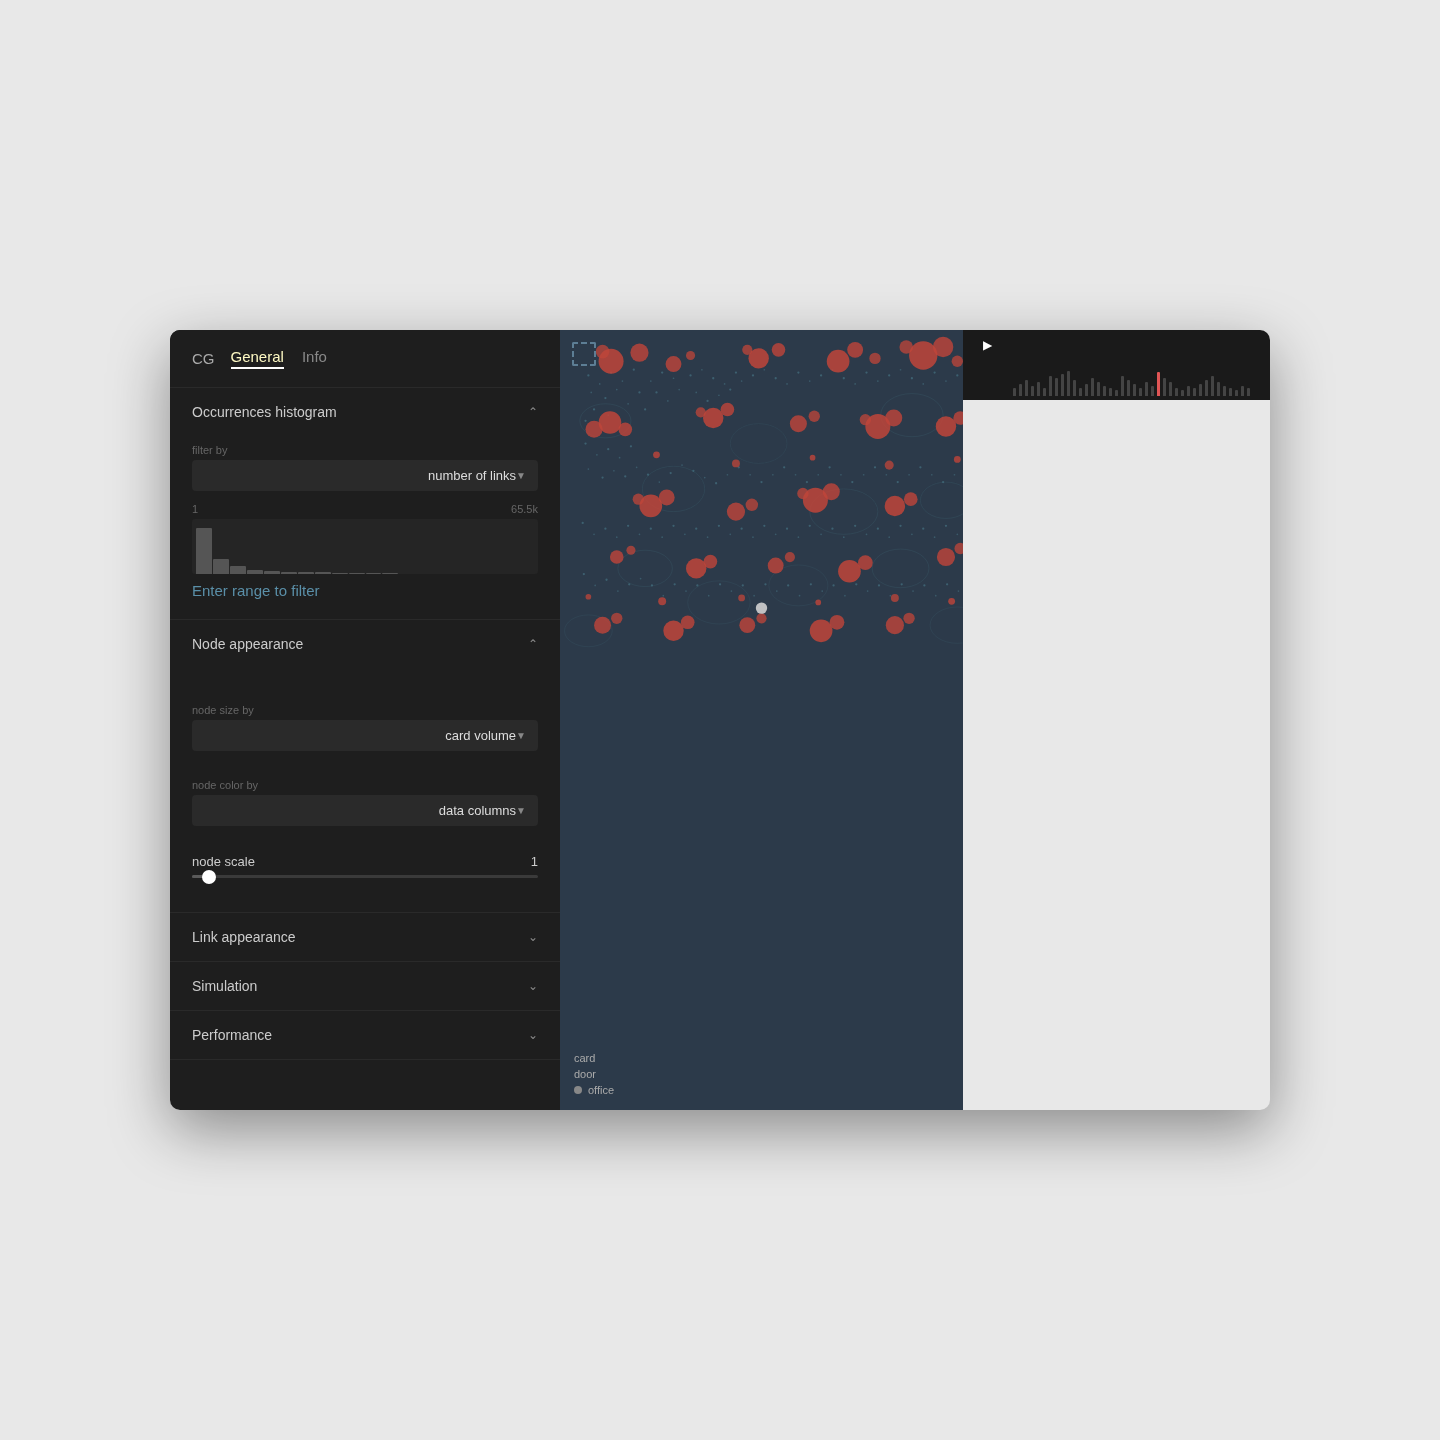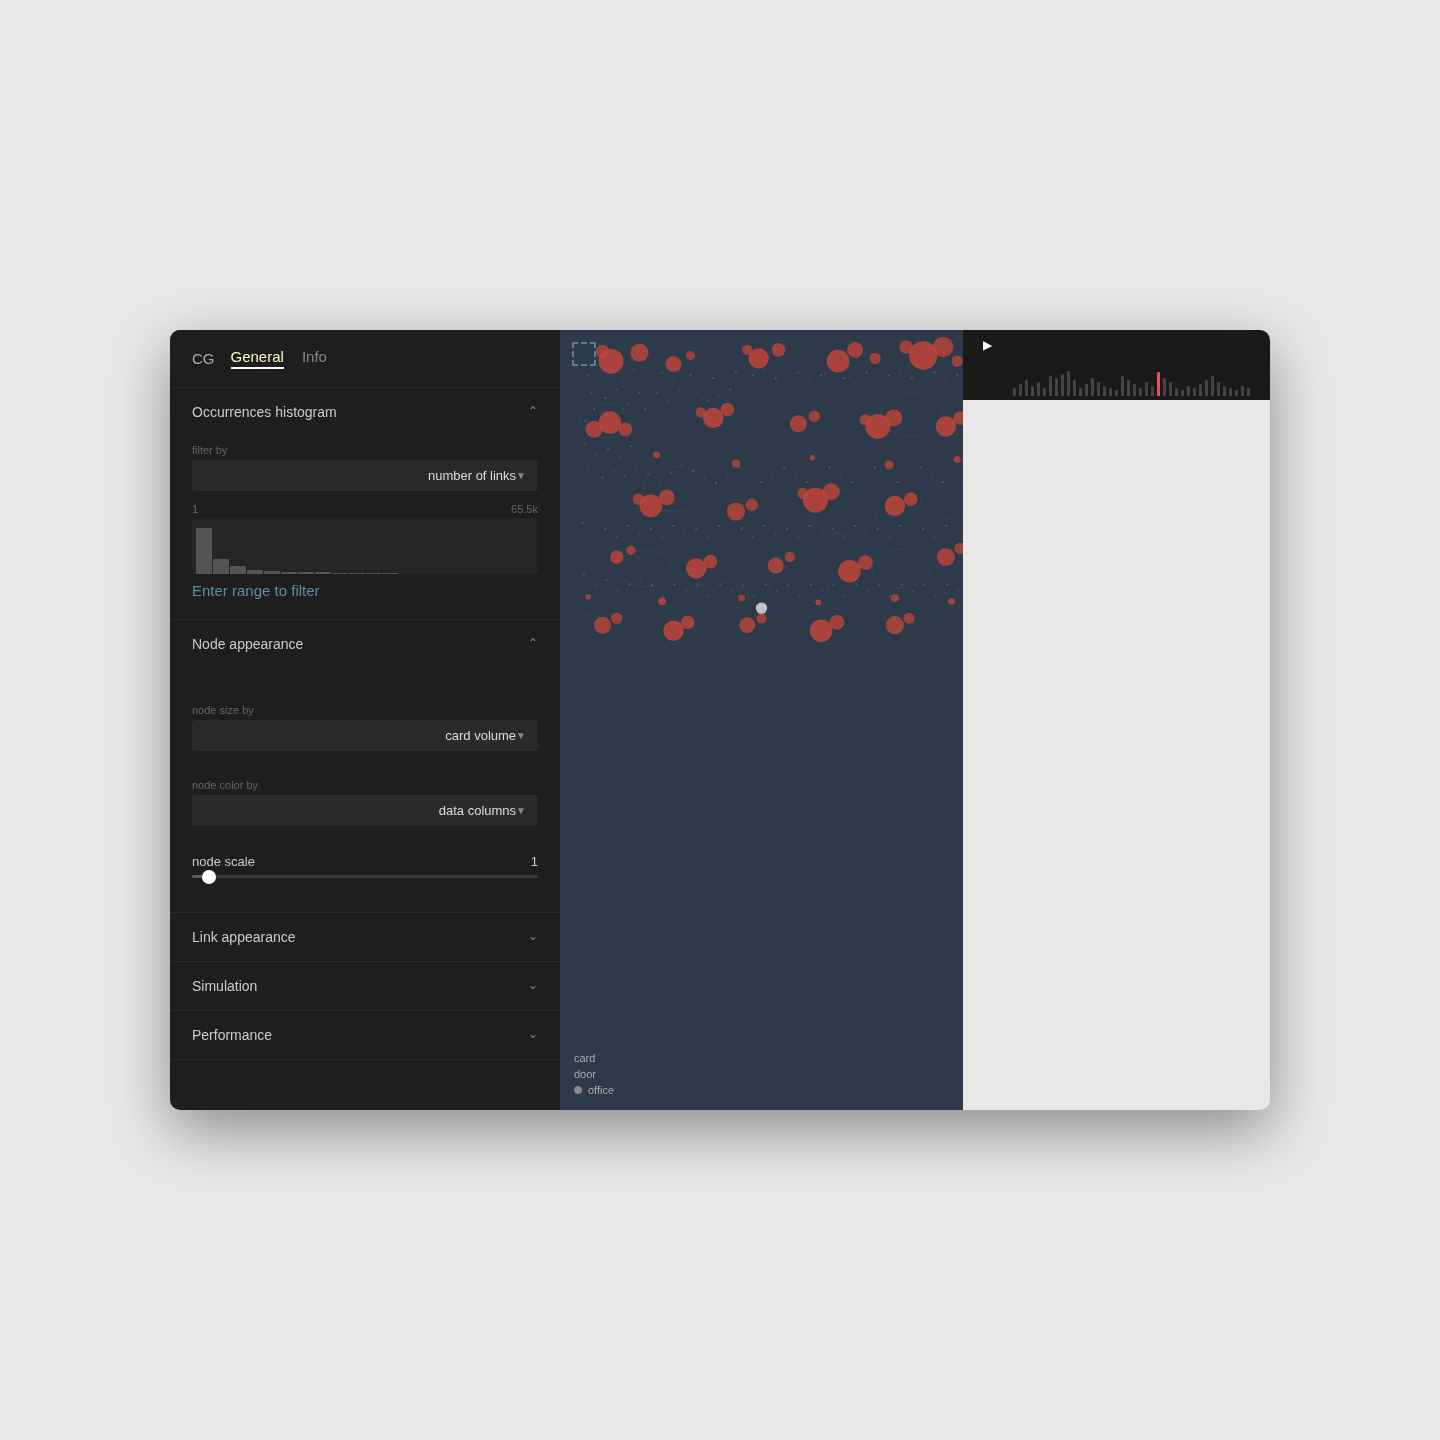--- a/index.html
+++ b/index.html
@@ -69,21 +69,21 @@
     .header-tab.inactive {
       color: #888;
     }
     
     .section {
       border-bottom: 1px solid #2a2a2a;
     }
     .section-header {
       display: flex;
       justify-content: space-between;
-      align-items: flex-start;
+      align-items: center;
       padding: 16px 22px;
       cursor: pointer;
     }
     .section-title {
       color: #ccc;
       font-size: 14px;
       font-weight: 400;
     }
     .section-chevron {
       color: #888;

